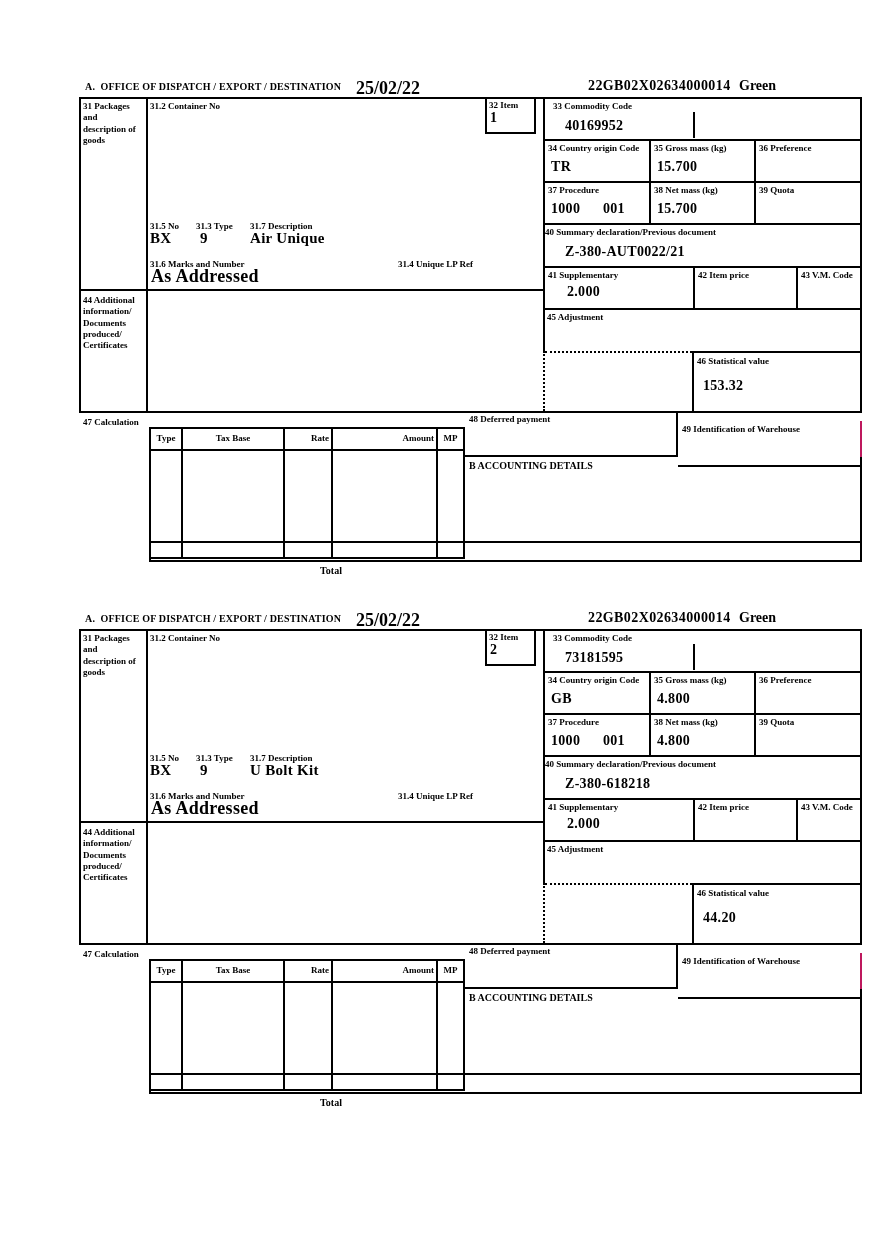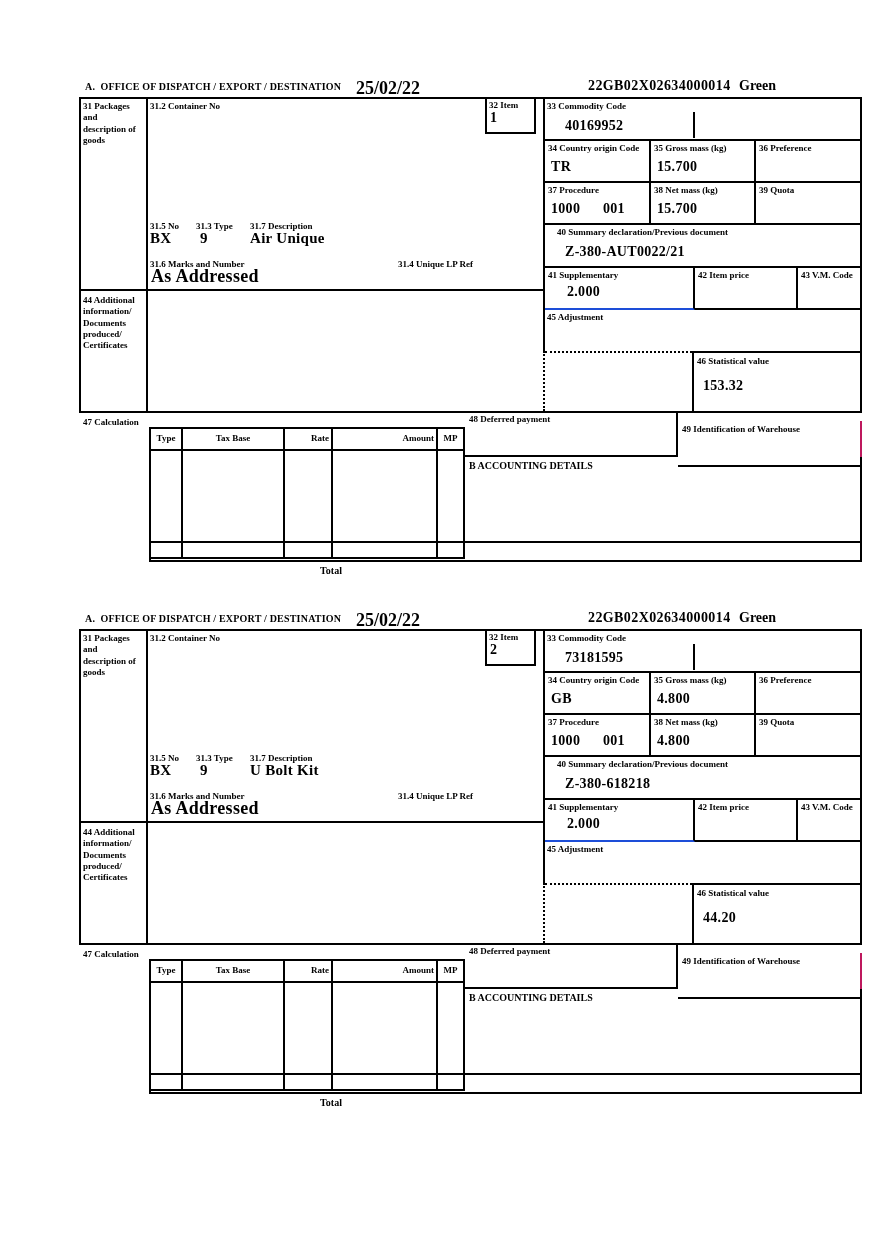--- a/index.html
+++ b/index.html
@@ -36,40 +36,40 @@
   .l31_4 { left:317px; top:160px; }
 
   .div44 { position:absolute; left:0; top:190px; width:462px; height:2px; background:#000; }
   .l44   { left:2px; top:196px; width:54px; }
 
   .rp { position:absolute; left:462px; top:0; width:317px; height:312px; }
   .rp-solid { position:absolute; left:0; top:0; width:2px; height:252px; background:#000; }
   .rp-dot   { position:absolute; left:0; top:252px; width:2px; height:60px; border-left:2px dotted #000; }
 
   .box33 { position:absolute; left:2px; top:0; width:315px; height:42px; border-bottom:2px solid #000; }
-  .box33 .lbl { left:2px; top:2px;text-align:center; }
+  .box33 .lbl { left:8px; top:2px;text-align:center; }
   .v33 { left:20px; top:19px; }
   .tick { position:absolute; left:148px; top:13px; width:2px; height:26px; background:#000; }
 
   .cell { position:absolute; }
   .cell .lbl { left:3px; top:2px; }
   .cell .val { left:6px; top:18px; }
   .c34 { left:2px;   top:42px; width:106px; height:42px; border-right:2px solid #000; border-bottom:2px solid #000; }
   .c35 { left:108px; top:42px; width:105px; height:42px; border-right:2px solid #000; border-bottom:2px solid #000; }
   .c36 { left:213px; top:42px; width:104px; height:42px; border-bottom:2px solid #000; }
   .c37 { left:2px;   top:84px; width:106px; height:42px; border-right:2px solid #000; border-bottom:2px solid #000; }
   .c38 { left:108px; top:84px; width:105px; height:42px; border-right:2px solid #000; border-bottom:2px solid #000; }
   .c39 { left:213px; top:84px; width:104px; height:42px; border-bottom:2px solid #000; }
   .v-proc2 { position:absolute; left:58px; top:18px; font-size:14px; font-weight:bold; letter-spacing:.3px; }
 
   .box40 { position:absolute; left:2px; top:126px; width:315px; height:43px; border-bottom:2px solid #000; }
-  .box40 .lbl { left:12px; top:2px; }
+  .box40 .lbl { left:0; top:2px; }
   .v40 { left:20px; top:19px; }
 
-  .c41 { left:2px;   top:169px; width:150px; height:42px; border-right:2px solid #000; border-bottom:2px solid #1d4ed8; }
+  .c41 { left:2px;   top:169px; width:150px; height:42px; border-right:2px solid #000; border-bottom:2px solid #000000; }
   .c42 { left:152px; top:169px; width:103px; height:42px; border-right:2px solid #000; border-bottom:2px solid #000; }
   .c43 { left:255px; top:169px; width:62px;  height:42px; border-bottom:2px solid #000; }
   .c41 .val { left:22px; top:16px; }
 
   .box45 { position:absolute; left:2px; top:211px; width:315px; height:41px; }
   .box45 .lbl { left:2px; top:2px; }
   .dotstrip { position:absolute; left:2px; top:252px; width:147px; height:2px; border-top:2px dotted #000; }
   .box46 { position:absolute; left:149px; top:252px; width:168px; height:60px;
            border-left:2px solid #000; border-top:2px solid #000;text-align:right; }
   .box46 .lbl { left:3px; top:3px; }

